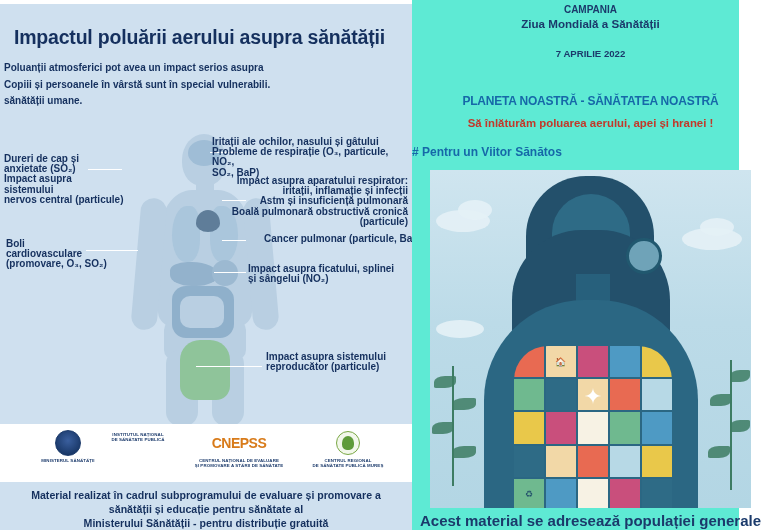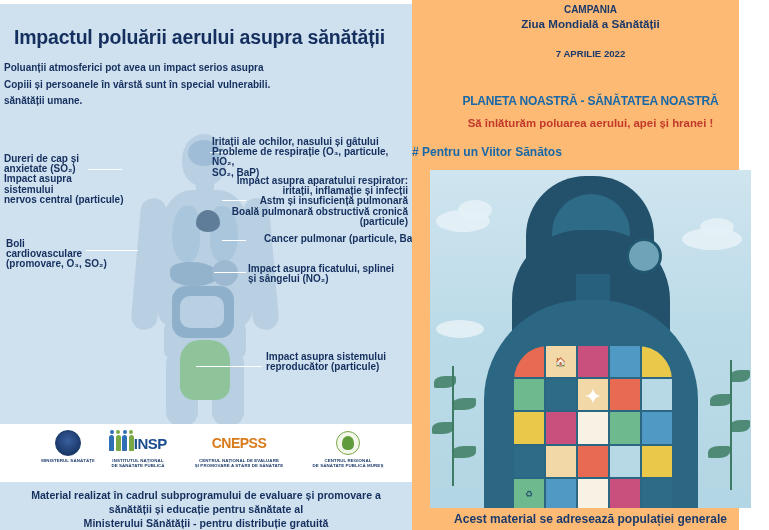--- a/index.html
+++ b/index.html
@@ -324,21 +324,21 @@
     line-height: 14px;
   }
 
   
   .right-panel {
     position: absolute;
     left: 412px;
     top: 0;
     width: 327px;
     height: 530px;
-    background: #fdba74;
+    background: #5eead4;
   }
   .r-campania {
     position: absolute;
     left: 0; top: 4px; width: 357px;
     text-align: center;
     color: #1b3a6b;
     font-size: 10px;
     font-weight: bold;
   }
   .r-ziua {
@@ -478,21 +478,21 @@
     color: #ffffff;
     font-size: 22px;
     line-height: 22px;
     text-align: center;
   }
   .r-footer {
     position: absolute;
     left: 0; top: 512px; width: 357px;
     text-align: center;
     color: #1b3a6b;
-    font-size: 12px;
+    font-size: 15px;
     font-weight: bold;
   }
 </style>
 </head>
 <body>
 
 <div class="page">
 
   <div class="left-panel">
     <div class="left-top">
@@ -563,29 +563,20 @@
     <div class="logos">
 
       <div class="logo-box" style="left:30px; width:76px;">
         <div class="logo-mark">
           <div class="ms-crest"></div>
         </div>
         <div class="logo-cap" style="white-space:pre-line;">MINISTERUL SĂNĂTĂȚII</div>
       </div>
 
       <div class="logo-box" style="left:96px; width:84px;">
-        <div class="logo-mark">
-          <div class="people-mark">
-            <span class="person"></span>
-              <span class="person alt"></span>
-              <span class="person"></span>
-              <span class="person alt"></span>
-          </div>
-          <span class="insp-mark">INSP</span>
-        </div>
         <div class="logo-cap" style="white-space:pre-line;">INSTITUTUL NAȚIONAL
 DE SĂNĂTATE PUBLICĂ</div>
       </div>
 
       <div class="logo-box" style="left:176px; width:126px;">
         <div class="logo-mark">
           <span class="cnepss-mark">CNEPSS</span>
         </div>
         <div class="logo-cap" style="white-space:pre-line;">CENTRUL NAȚIONAL DE EVALUARE
 ȘI PROMOVARE A STĂRII DE SĂNĂTATE</div>

